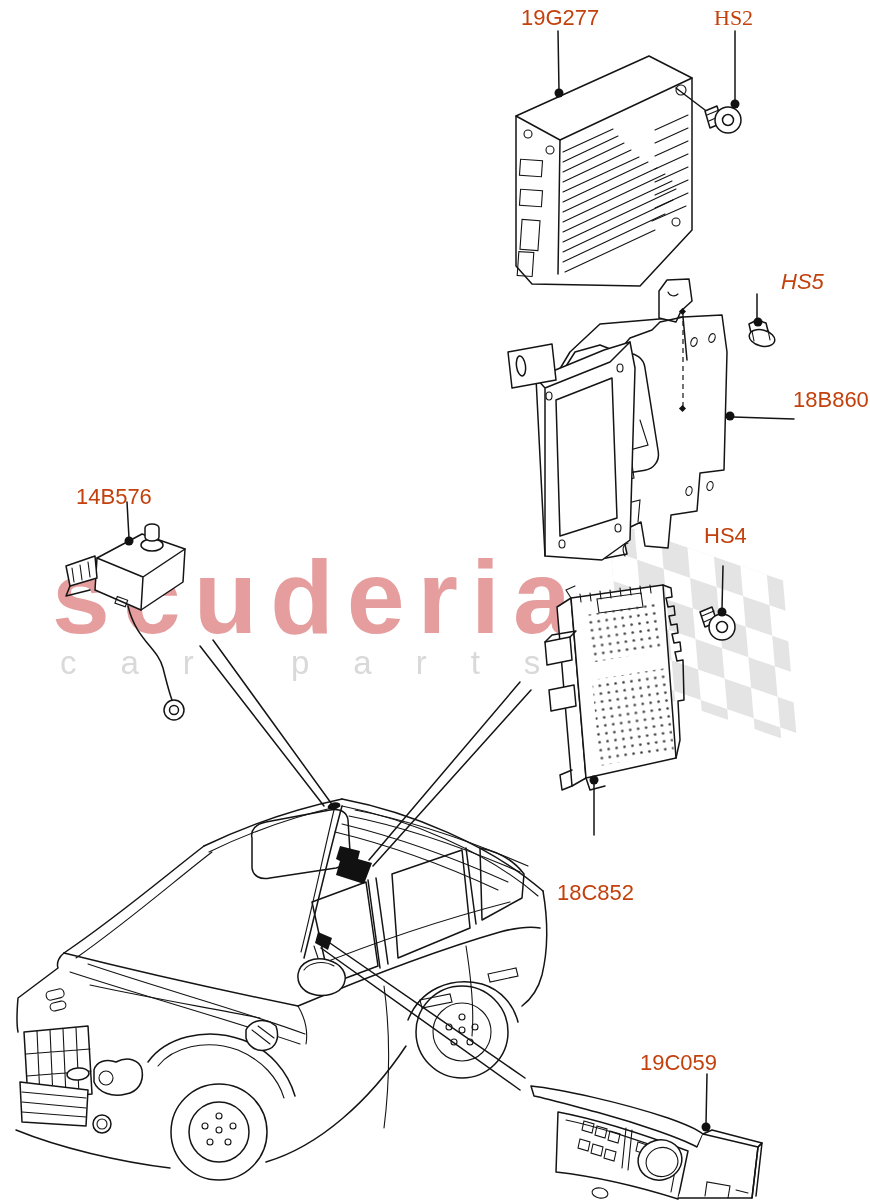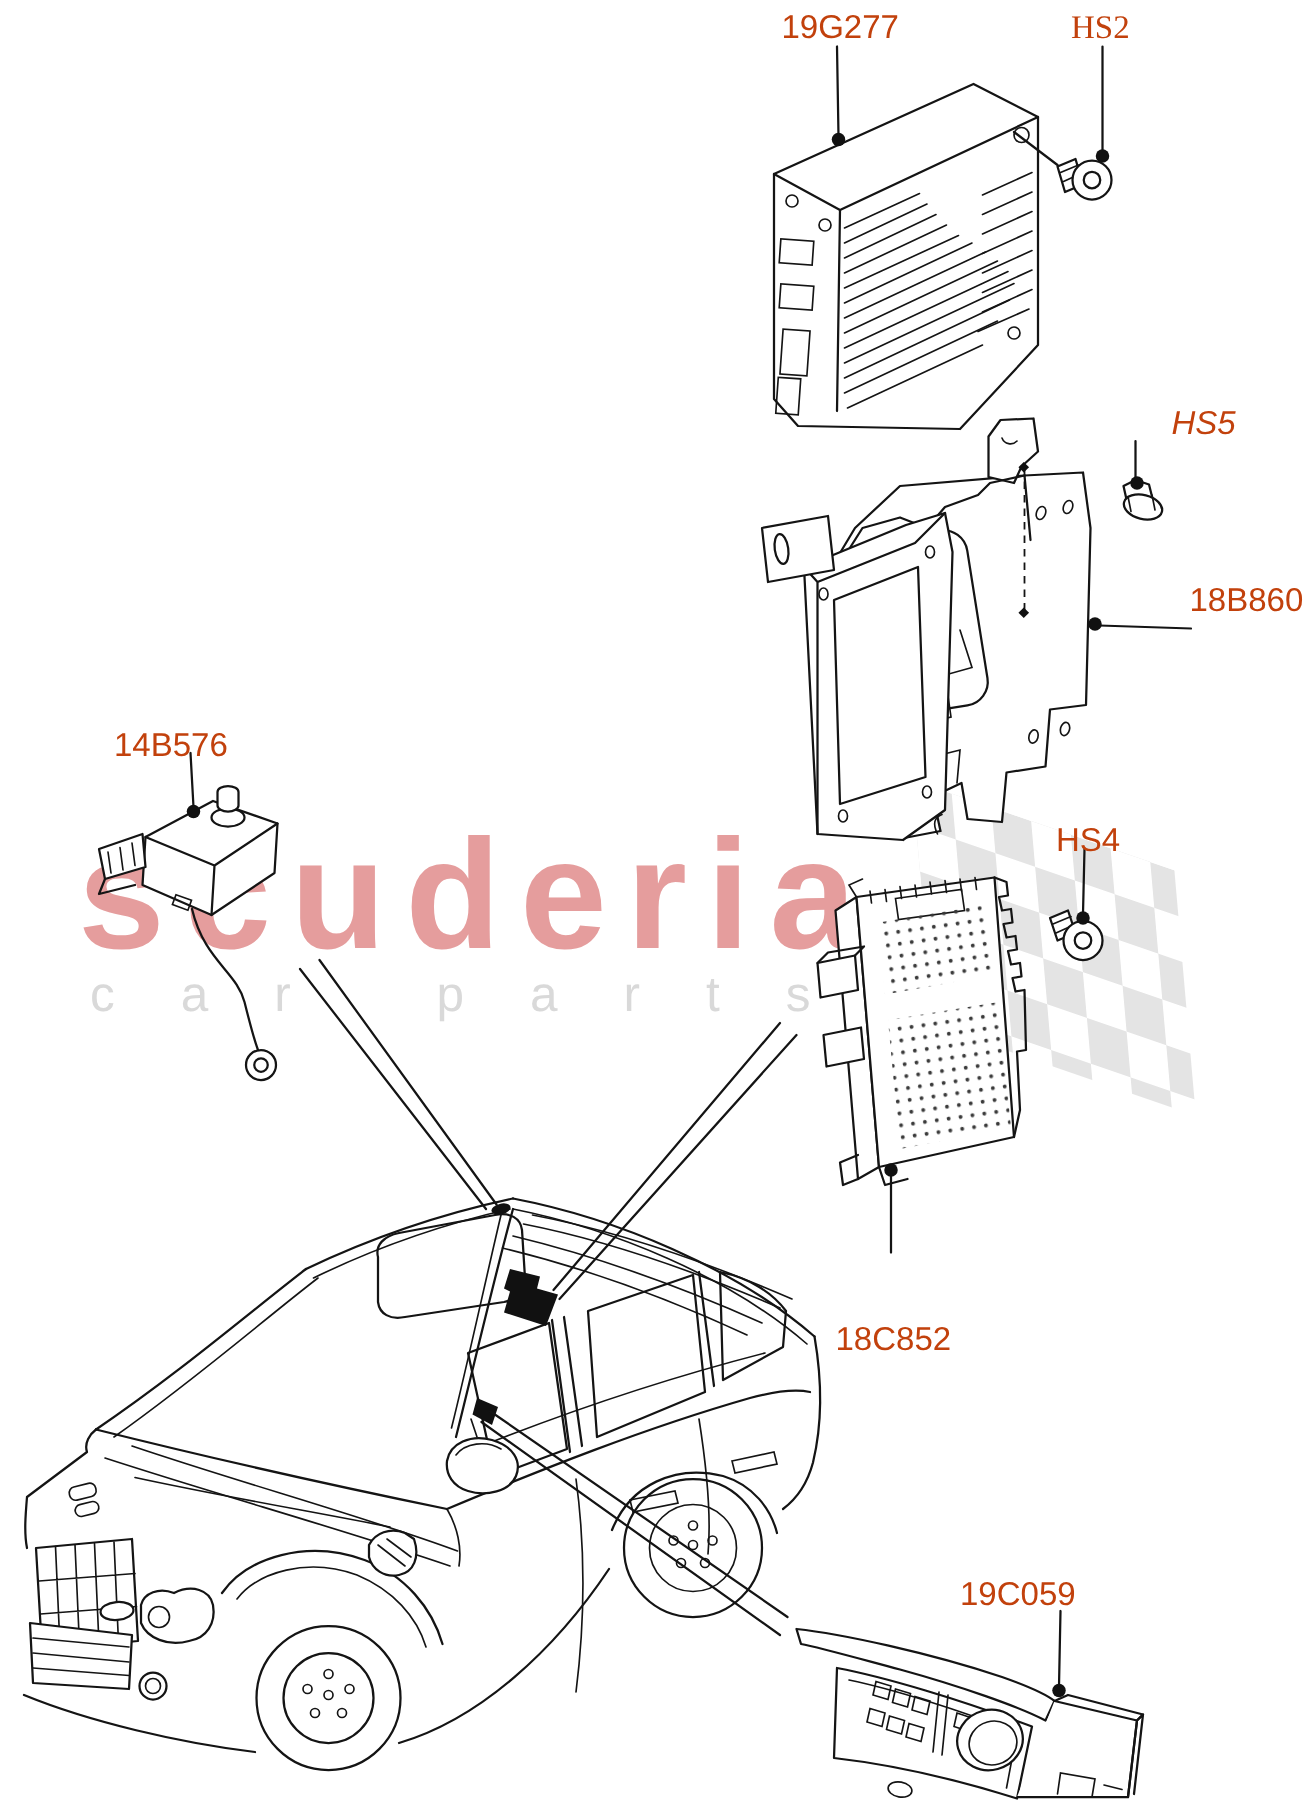--- a/index.html
+++ b/index.html
@@ -251,16 +251,16 @@
       <circle class="blk" cx="594" cy="780" r="4.5"></circle>
       <circle class="blk" cx="706" cy="1127" r="4.5"></circle>
     </g>
   </svg>
 
   <div class="part-label" style="left:521px;top:5px;">19G277</div>
   <div class="part-label" style="left:714px;top:5px;font-family:Liberation Serif, serif;">HS2</div>
   <div class="part-label" style="left:781px;top:269px;font-style:italic;">HS5</div>
   <div class="part-label" style="left:793px;top:387px;">18B860</div>
   <div class="part-label" style="left:76px;top:484px;">14B576</div>
-  <div class="part-label" style="left:704px;top:547px;">HS4</div>
+  <div class="part-label" style="left:704px;top:523px;">HS4</div>
   <div class="part-label" style="left:557px;top:880px;">18C852</div>
   <div class="part-label" style="left:640px;top:1050px;">19C059</div>
 </div>
 
 </body></html>

